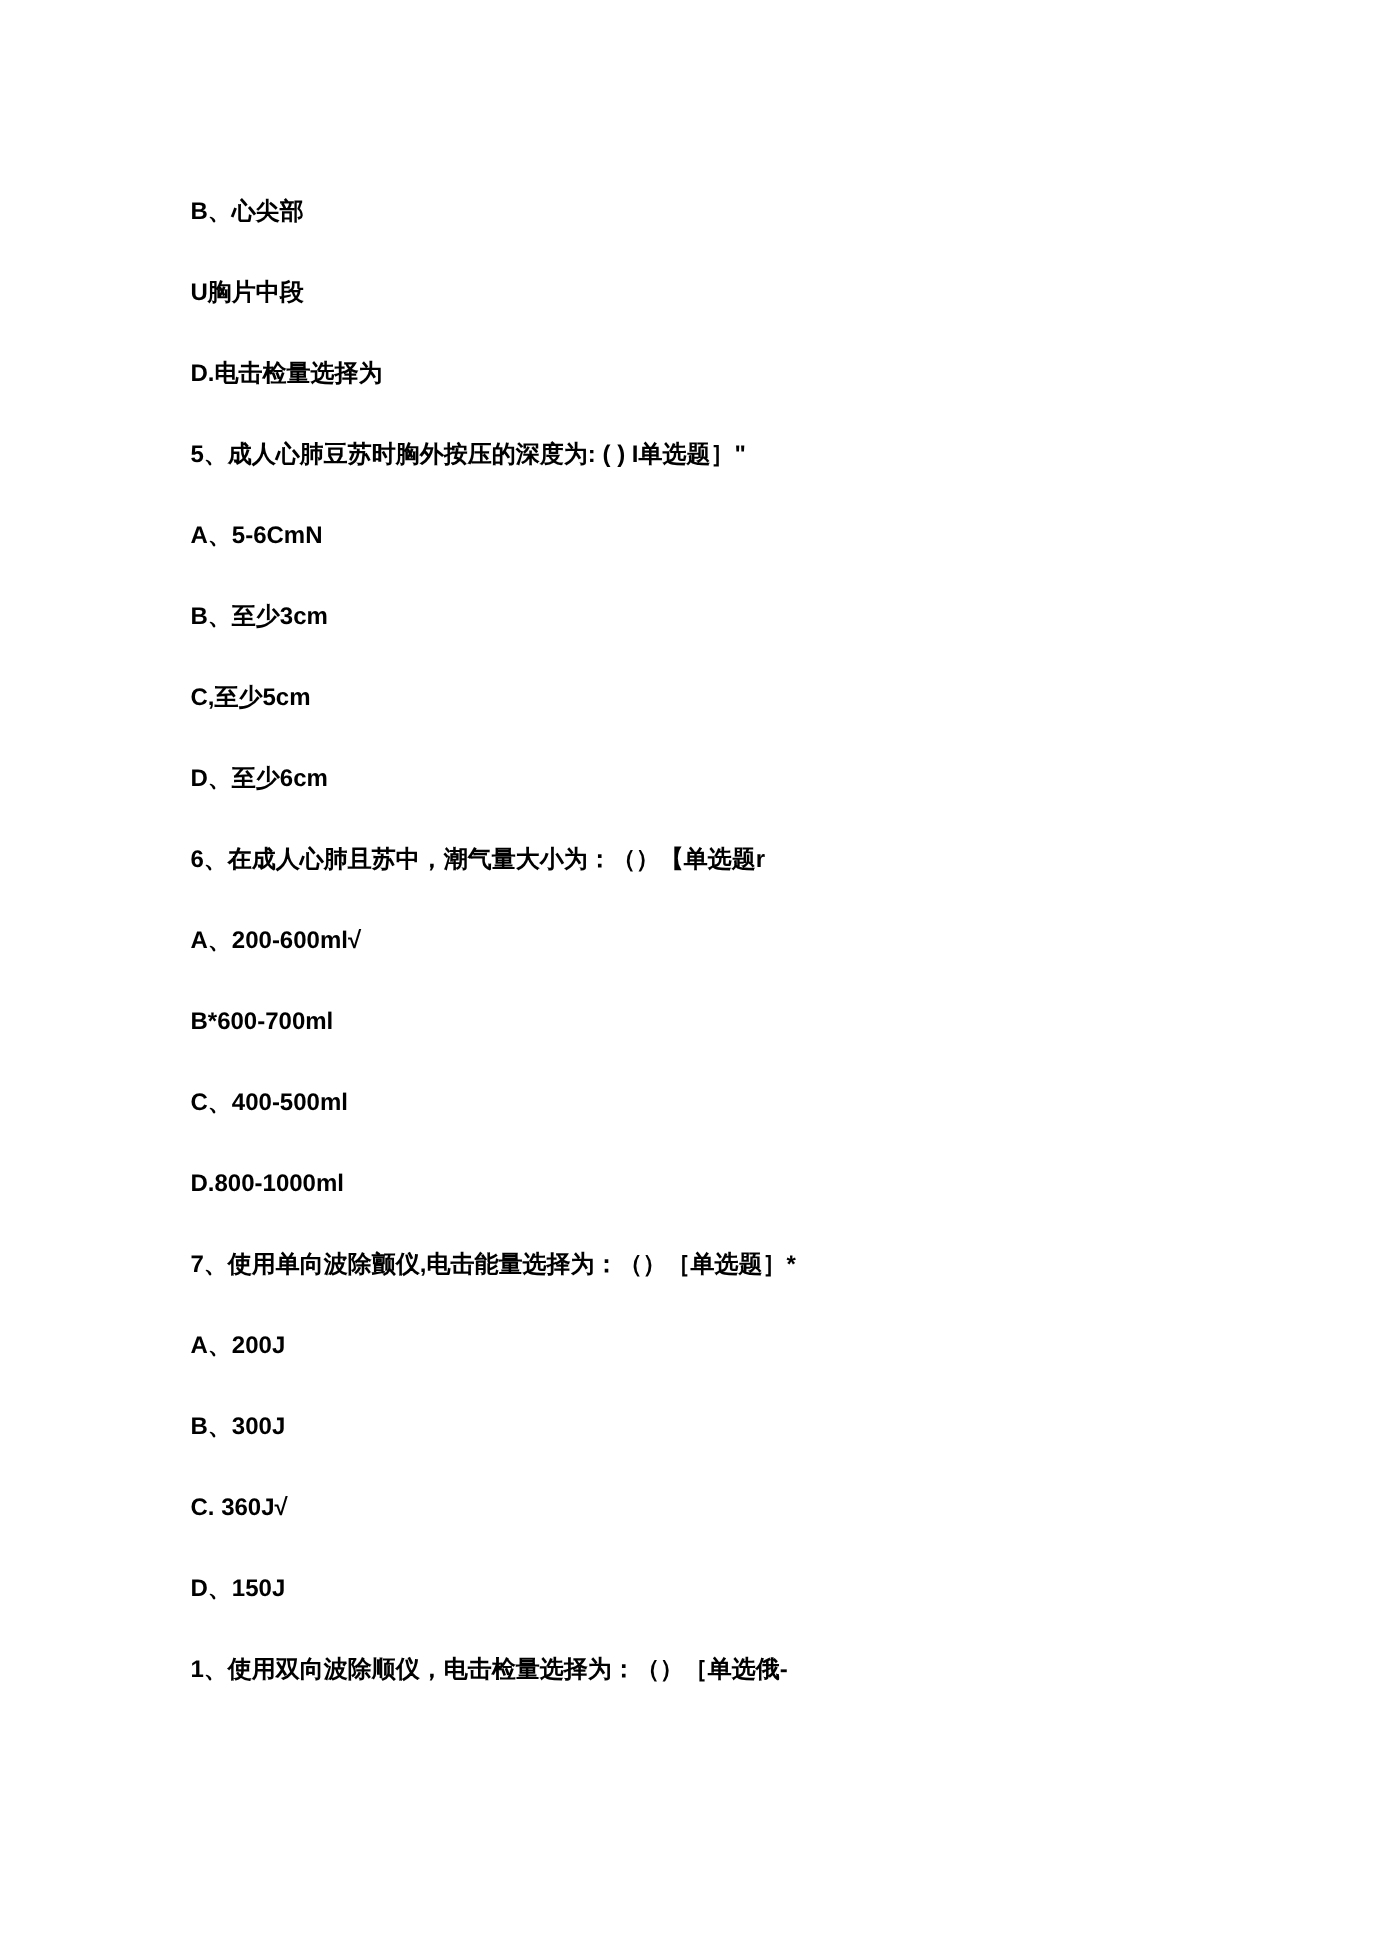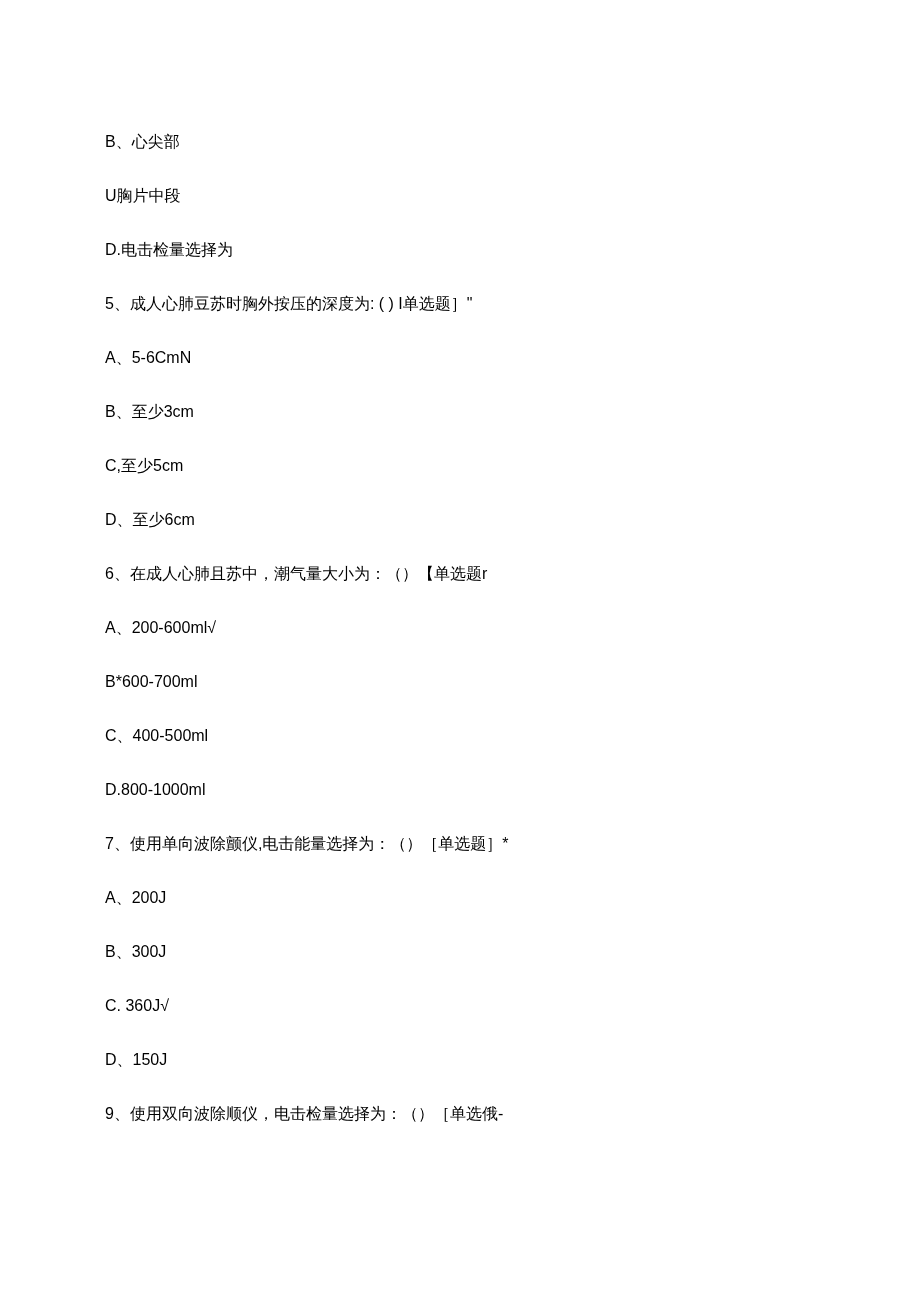--- a/index.html
+++ b/index.html
@@ -12,21 +12,22 @@
       font-family: "Microsoft YaHei", "SimSun", sans-serif;
       width: 920px;
       height: 1301px;
       padding: 130px 105px 0 105px;
       color: #000000;
       font-size: 16px;
       line-height: 1.5;
     }
     .line {
       margin-bottom: 30px;
-      font-weight: normal;
+      font-weight: bold;
+      margin-left: 22px;
     }
   </style>
 </head>
 <body>
 
 <div class="line"><span>B、心尖部</span></div>
 <div class="line"><span>U胸片中段</span></div>
 <div class="line"><span>D.电击检量选择为</span></div>
 <div class="line"><span>5、成人心肺豆苏时胸外按压的深度为: ( ) I单选题］"</span></div>
 <div class="line"><span>A、5-6CmN</span></div>
@@ -36,13 +37,13 @@
 <div class="line"><span>6、在成人心肺且苏中，潮气量大小为：（）【单选题r</span></div>
 <div class="line"><span>A、200-600ml√</span></div>
 <div class="line"><span>B*600-700ml</span></div>
 <div class="line"><span>C、400-500ml</span></div>
 <div class="line"><span>D.800-1000ml</span></div>
 <div class="line"><span>7、使用单向波除颤仪,电击能量选择为：（）［单选题］*</span></div>
 <div class="line"><span>A、200J</span></div>
 <div class="line"><span>B、300J</span></div>
 <div class="line"><span>C.    360J√</span></div>
 <div class="line"><span>D、150J</span></div>
-<div class="line"><span>9、使用双向波除顺仪，电击检量选择为：（）［单选俄-</span></div>
+<div class="line"><span>1、使用双向波除顺仪，电击检量选择为：（）［单选俄-</span></div>
 
 </body></html>

